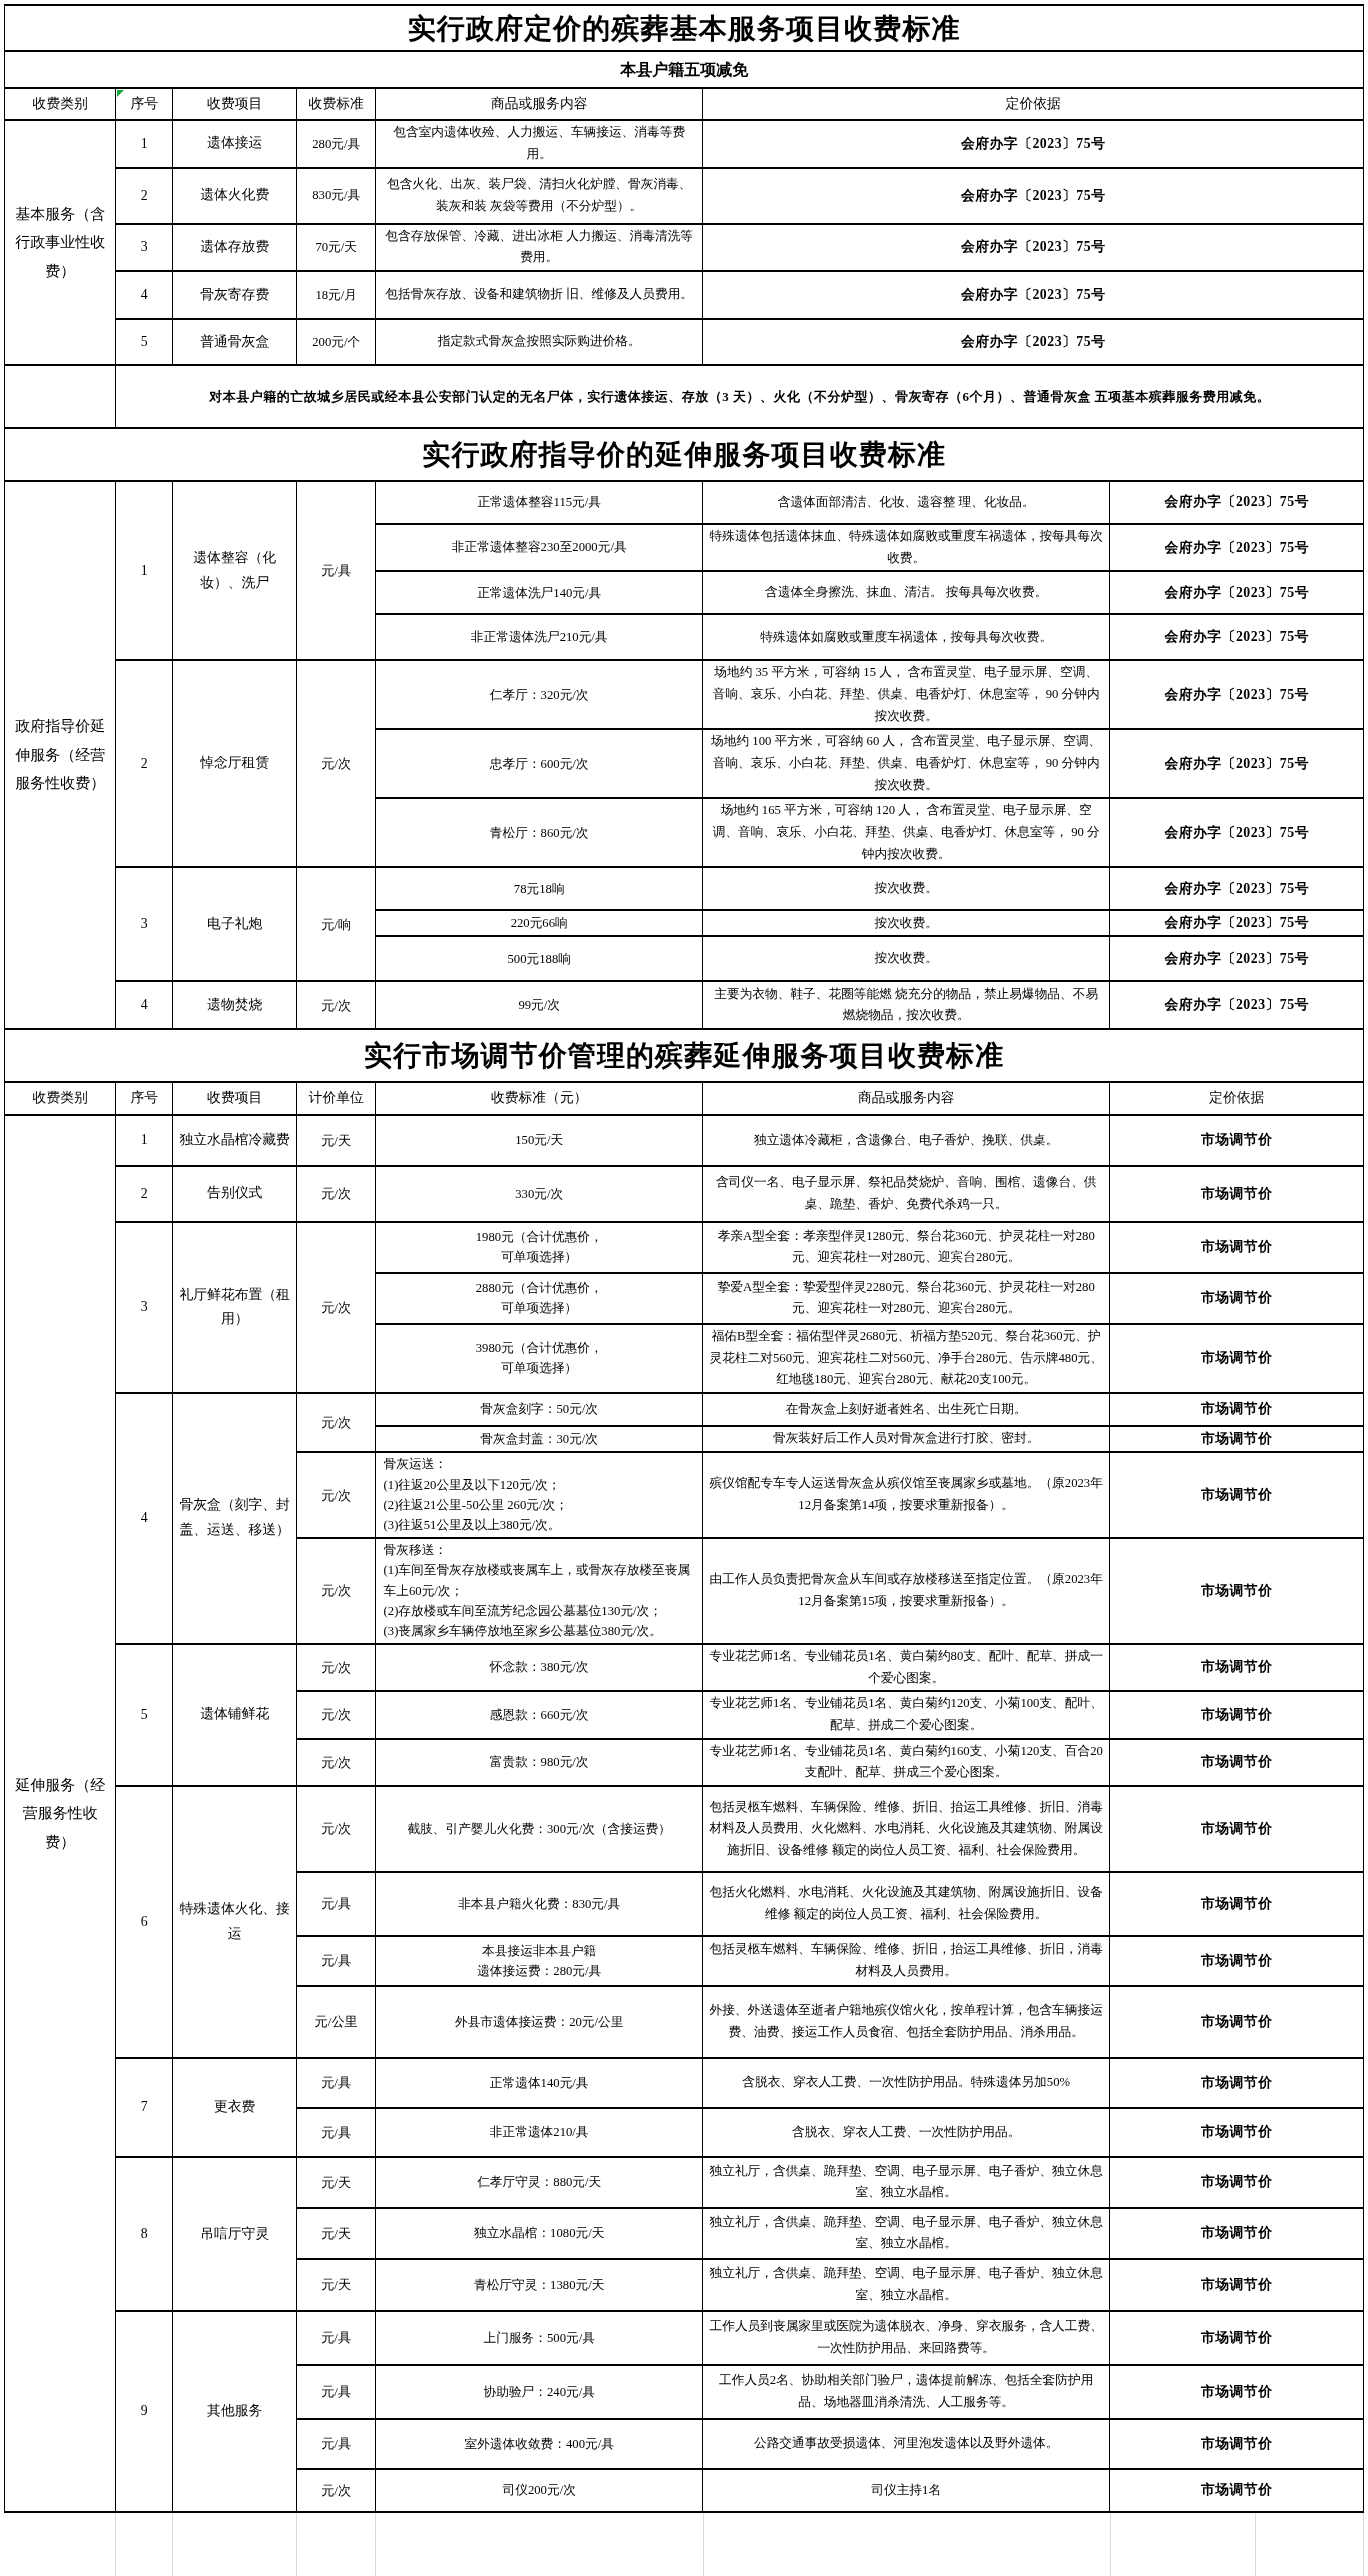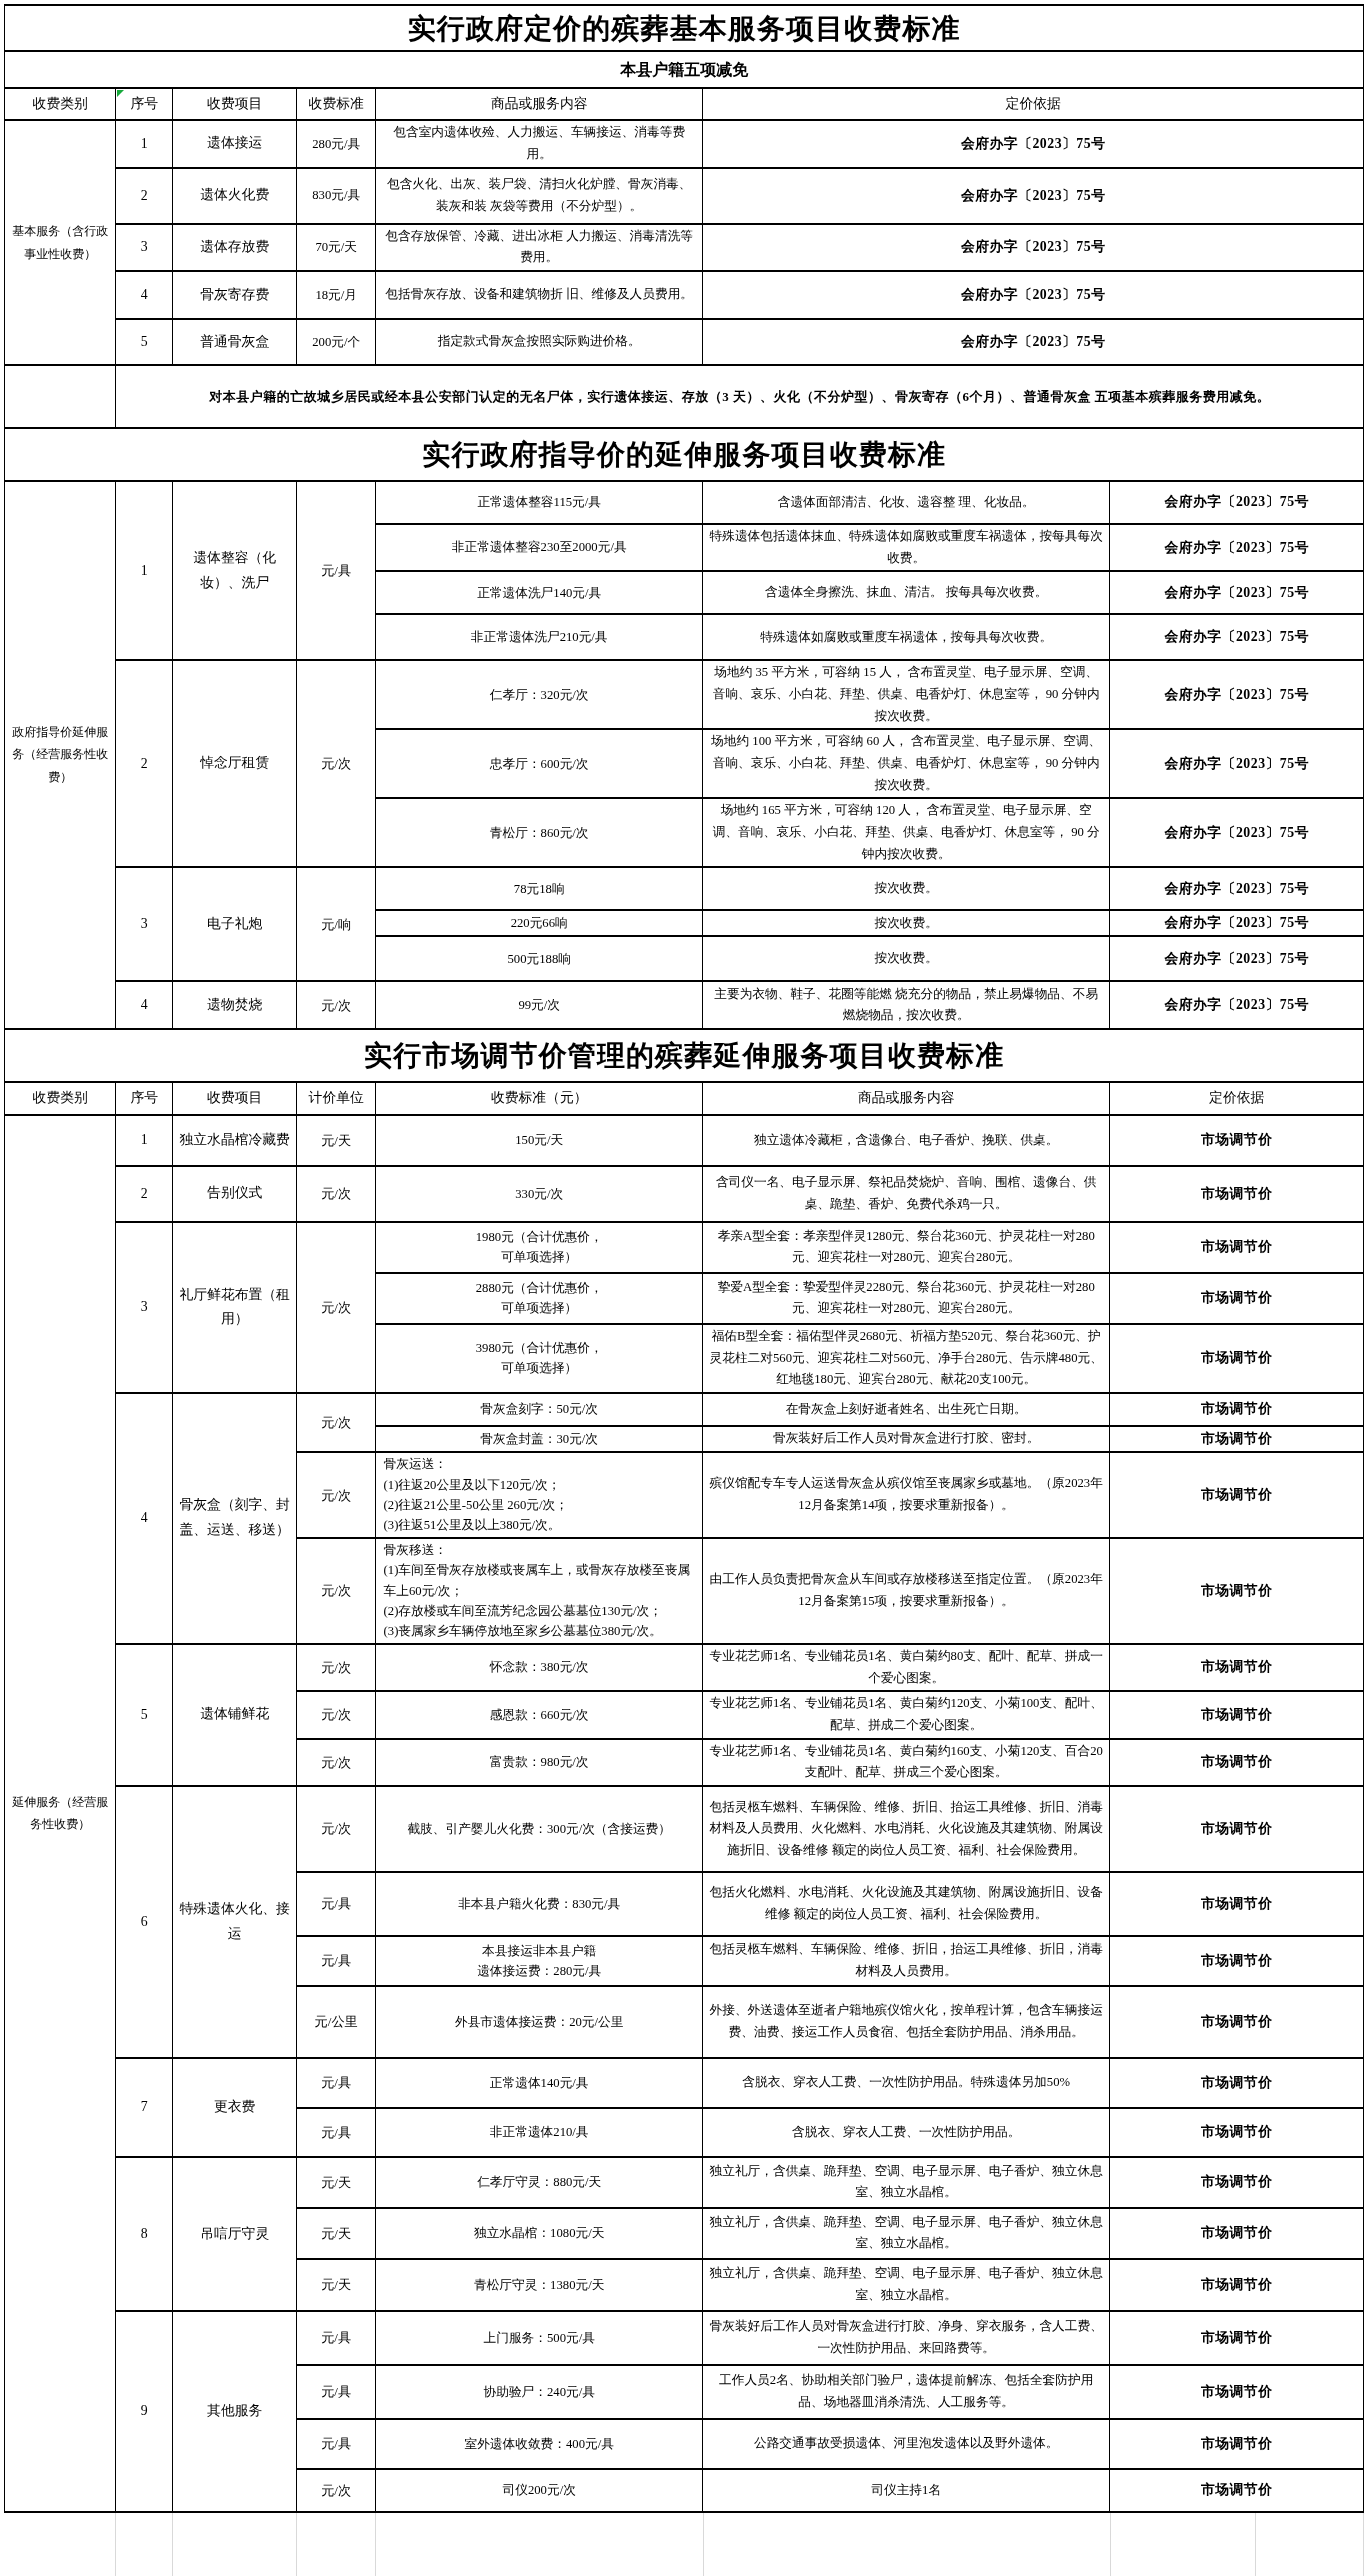--- a/index.html
+++ b/index.html
@@ -4,21 +4,21 @@
 <style>
   html,body{margin:0;padding:0;background:#ffffff;}
   body{width:1368px;font-family:"Liberation Serif","DejaVu Serif",serif;color:#000;}
   .sheet{padding:4.2px 4.2px 0 4.2px;}
   table{border-collapse:collapse;table-layout:fixed;width:1360px;border:1.6px solid #000;}
   td{border-left:1.1px solid #000;border-right:1.1px solid #000;border-top:2.6px solid #000;border-bottom:2.6px solid #000;
      padding:1.1px 5.3px;text-align:center;vertical-align:middle;font-size:12.7px;line-height:1.6;word-break:break-all;overflow:hidden;}
   td.title{font-size:28px;font-weight:bold;letter-spacing:1.1px;line-height:1.25;}
   td.subtitle{font-size:16px;font-weight:bold;margin-top:12px;}
   td.hdr{font-size:13.8px;position:relative;}
-  td.cat{font-size:12px;line-height:1.9;padding:1.1px 3.2px;}
+  td.cat{font-size:15px;line-height:1.9;padding:1.1px 3.2px;}
   td.no{font-size:13.8px;}
   td.item{font-size:13.8px;line-height:1.8;}
   td.unit{font-size:13.2px;}
   td.price{white-space:pre-line;font-size:12.7px;}
   td.price.tl{text-align:left;padding-left:7.4px;}
   td.content{font-size:12.7px;line-height:1.7;}
   td.basis{font-weight:bold;font-size:13.8px;letter-spacing:0.5px;}
   td.note{font-size:13px;font-weight:bold;line-height:2.1;letter-spacing:0.5px;}
   .flag{position:absolute;left:1.1px;top:1.1px;width:0;height:0;
         border-top:7.4px solid #17a93c;border-right:7.4px solid transparent;}
@@ -341,21 +341,21 @@
   <td class="price">青松厅守灵：1380元/天</td>
   <td class="content">独立礼厅，含供桌、跪拜垫、空调、电子显示屏、电子香炉、独立休息室、独立水晶棺。</td>
   <td class="basis">市场调节价</td>
 </tr>
 
 <tr style="height:54px">
   <td class="no" rowspan="4">9</td>
   <td class="item" rowspan="4">其他服务</td>
   <td class="unit">元/具</td>
   <td class="price">上门服务：500元/具</td>
-  <td class="content">骨灰装好后工作人员对骨灰盒进行打胶、净身、穿衣服务，含人工费、一次性防护用品、来回路费等。</td>
+  <td class="content">工作人员到丧属家里或医院为遗体脱衣、净身、穿衣服务，含人工费、一次性防护用品、来回路费等。</td>
   <td class="basis">市场调节价</td>
 </tr>
 <tr style="height:54px">
   <td class="unit">元/具</td>
   <td class="price">协助验尸：240元/具</td>
   <td class="content">工作人员2名、协助相关部门验尸，遗体提前解冻、包括全套防护用品、场地器皿消杀清洗、人工服务等。</td>
   <td class="basis">市场调节价</td>
 </tr>
 <tr style="height:50px">
   <td class="unit">元/具</td>

